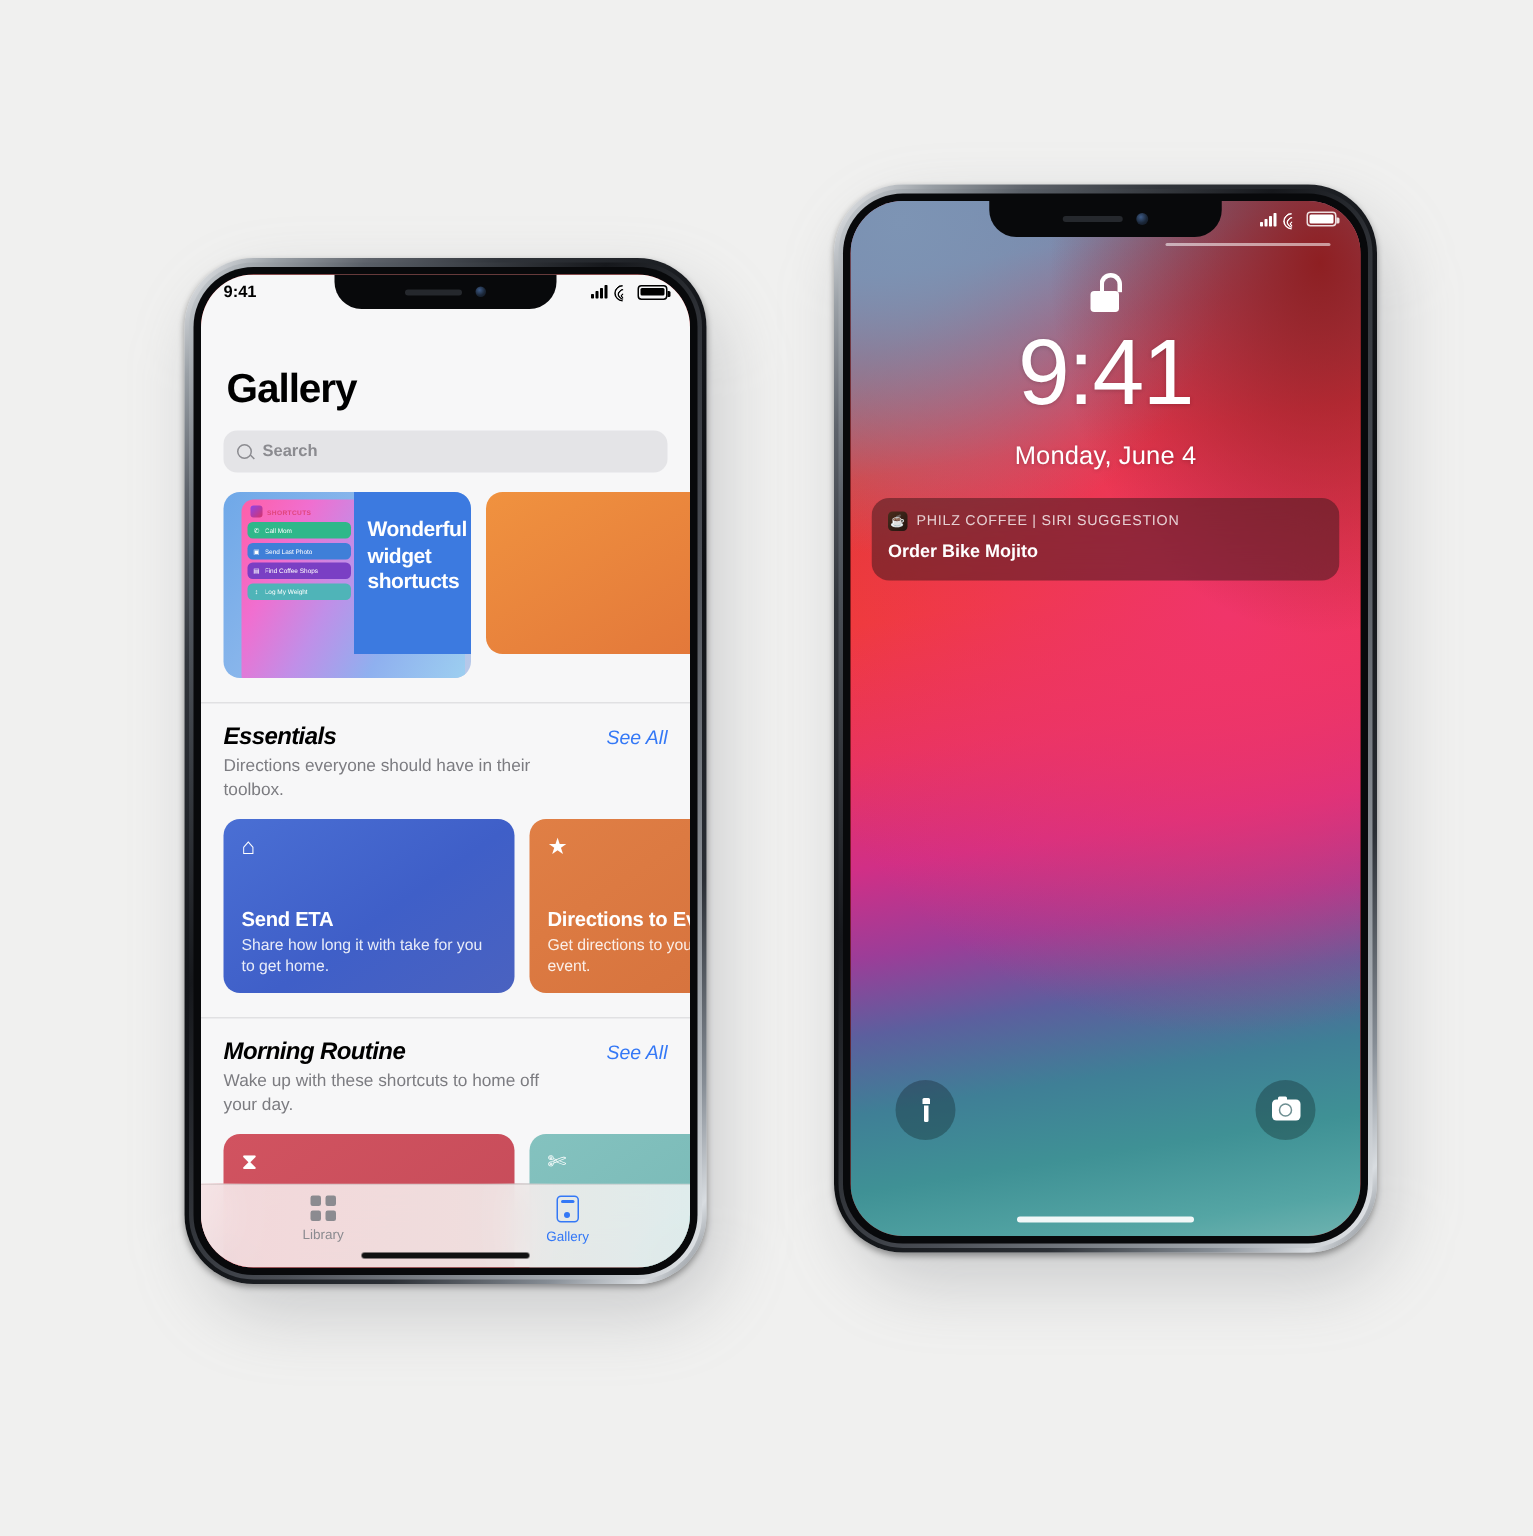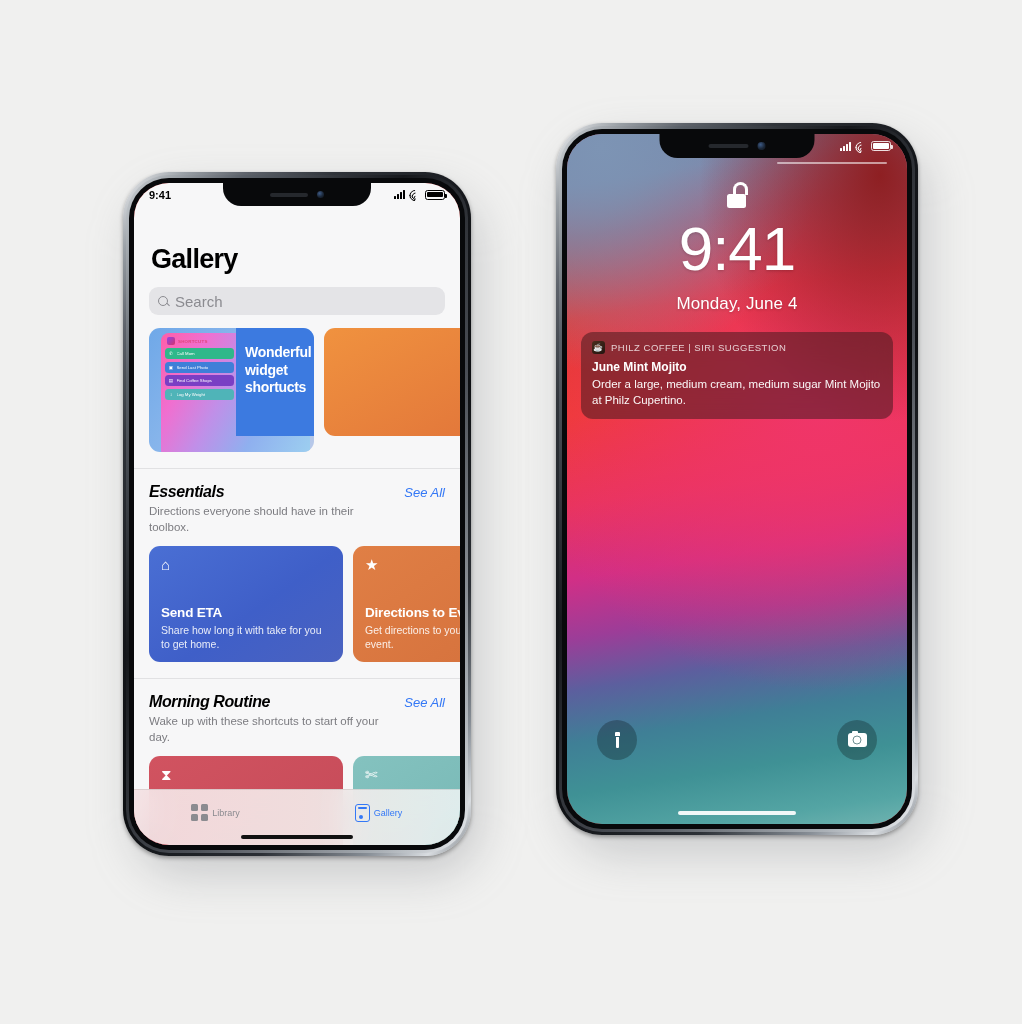--- a/index.html
+++ b/index.html
@@ -81,21 +81,21 @@
 
   .app-body { position: absolute; top: 23px; left: 0; right: 0; bottom: 0; overflow: hidden; }
   .page-title { font-size: 27px; font-weight: bold; letter-spacing: -0.7px; color: #000; padding: 38px 17px 0; }
   .searchbar {
     margin: 12px 15px 0; height: 28px; background: #e4e4e7; border-radius: 9px;
     display: flex; align-items: center; gap: 6px; padding: 0 9px;
   }
   .mag { width: 11px; height: 11px; position: relative; flex: none; }
   .mag::before { content:""; position:absolute; width:8px;height:8px; border:1.4px solid #8b8b90; border-radius:50%; left:0; top:0; }
   .mag::after { content:""; position:absolute; width:4px;height:1.4px; background:#8b8b90; transform:rotate(45deg); right:-0.5px; bottom:1.5px; }
-  .search-ph { font-size: 15px; color: #8b8b90; }
+  .search-ph { font-size: 11px; color: #8b8b90; font-weight: bold; }
 
   .hscroll { display: flex; gap: 10px; padding: 13px 0 0 15px; }
 
   
   .promo { flex: none; width: 165px; height: 124px; border-radius: 11px; overflow: hidden;
     background: linear-gradient(125deg,#6fa8e8 0%,#8fb9ec 48%,#b9c9e9 100%); position: relative; padding: 6px 4px 0 6px; }
   .widget-card { position: absolute; left: 12px; top: 5px; right: 4px; bottom: -6px;
     border-radius: 8px; overflow: hidden;
     background: linear-gradient(118deg,#ff5fa8 0%,#f06fd0 22%,#c08fe8 44%,#8fb0ef 68%,#9dd0f0 100%);
     padding: 4px; }
@@ -129,21 +129,21 @@
   .gcard .cdesc { font-size: 10.5px; line-height: 1.35; margin-top: 3px; color: rgba(255,255,255,0.88); }
   .card-blue { background: linear-gradient(145deg,#4a6fd4 0%,#3f5fc8 55%,#4a62c0 100%); }
   .card-orange { background: linear-gradient(145deg,#e07f45 0%,#d4703c 100%); }
   .card-red { background: linear-gradient(145deg,#d15360 0%,#c44a58 100%); }
   .card-teal { background: linear-gradient(145deg,#84c2bf 0%,#72b4b1 100%); }
 
   .tabbar { position: absolute; left: 0; right: 0; bottom: 0; height: 56px; z-index: 30;
     display: flex; border-top: 0.5px solid rgba(0,0,0,0.09);
     background: linear-gradient(90deg, rgba(244,226,228,0.93) 0%, rgba(243,232,231,0.93) 52%, rgba(230,240,240,0.93) 100%);
     backdrop-filter: blur(12px); }
-  .tab { flex: 1; display: flex; flex-direction: row; align-items: center; justify-content: center; gap: 4px; padding-bottom: 10px; }
+  .tab { flex: 1; display: flex; flex-direction: column; align-items: center; justify-content: center; gap: 4px; padding-bottom: 10px; }
   .tab-label { font-size: 9px; }
   .tab-inactive .tab-label { color: #8b8b90; }
   .tab-active .tab-label { color: #3478f6; }
   .ico-library { width: 17px; height: 17px; display: grid; grid-template-columns: 1fr 1fr; grid-template-rows: 1fr 1fr; gap: 3px; }
   .ico-library i { background: #8b8b90; border-radius: 1.5px; }
   .ico-gallery { width: 15px; height: 18px; border: 1.8px solid #3478f6; border-radius: 3px; position: relative; }
   .ico-gallery::before { content:""; position:absolute; left:2px; right:2px; top:2px; height:2px; background:#3478f6; border-radius:1px; }
   .ico-gallery::after { content:""; position:absolute; left:3.5px; bottom:2px; width:4px; height:4px; border-radius:50%; background:#3478f6; }
   .home-ind { position: absolute; bottom: 6px; left: 50%; transform: translateX(-50%);
     width: 112px; height: 4px; background: #111; border-radius: 2px; z-index: 35; }
@@ -324,21 +324,21 @@
                 <span class="cdesc">Get directions to your next calendar event.</span>
               </div>
             </div>
           </div>
 
           <div class="section">
             <div class="sec-head">
               <span class="sec-title">Morning Routine</span>
               <span class="see-all">See All</span>
             </div>
-            <div class="sec-sub">Wake up with these shortcuts to start off your day.</div>
+            <div class="sec-sub">Wake up with these shortcuts to home off your day.</div>
             <div class="cards">
               <div class="gcard card-red">
                 <span class="cicon">⧗</span>
               </div>
               <div class="gcard card-teal">
                 <span class="cicon">✄</span>
               </div>
             </div>
           </div>
         </div>
@@ -403,22 +403,21 @@
         </div>
 
         <div class="lock-time">9:41</div>
         <div class="lock-date">Monday, June 4</div>
 
         <div class="notif">
           <div class="notif-head">
             <span class="notif-app-icon">☕</span>
             <span class="notif-src">PHILZ COFFEE | SIRI SUGGESTION</span>
           </div>
-          <div class="notif-title">June Mint Mojito</div>
-          <div class="notif-body">Order a large, medium cream, medium sugar Mint Mojito at Philz Cupertino.</div>
+          <div class="notif-title">Order Bike Mojito</div>
         </div>
 
         <div class="lock-btn left">
           <span class="ico-flash"></span>
         </div>
         <div class="lock-btn right">
           <span class="ico-cam"></span>
         </div>
 
         <div class="lock-home-ind"></div>

